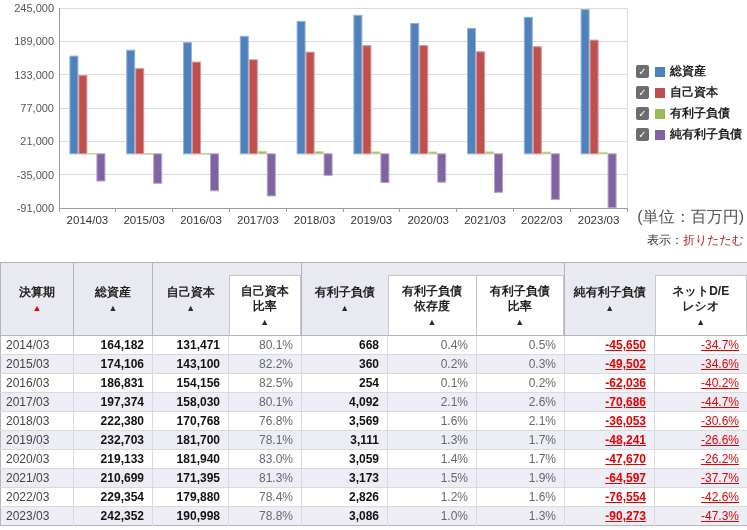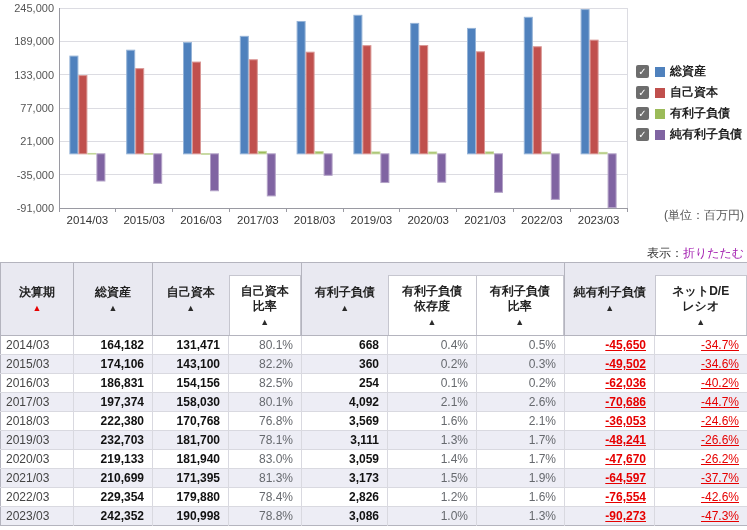--- a/index.html
+++ b/index.html
@@ -17,30 +17,30 @@
   .checkbox{
     width:13px;height:13px;border-radius:2px;background:#6d6d6d;
     color:#fff;font-size:10px;line-height:13px;text-align:center;
     margin-right:6px;flex:0 0 auto;
   }
   .swatch{width:10px;height:10px;margin-right:5px;flex:0 0 auto;}
   .legend-label{font-size:12px;font-weight:bold;color:#222;white-space:nowrap;}
 
   .unit-note{
     position:absolute;right:3px;top:207px;
-    font-size:12px;color:#555;white-space:nowrap;
+    font-size:16px;color:#555;white-space:nowrap;
   }
 
   .toolbar{
-    width:747px;height:30px;display:flex;align-items:flex-end;
+    width:747px;height:30px;display:flex;align-items:flex-start;
     justify-content:flex-end;box-sizing:border-box;padding-right:3px;
     font-size:12px;
   }
   .toolbar .lbl{color:#333;}
-  .toolbar .lnk{color:#a21caf;text-decoration:none;cursor:pointer;}
+  .toolbar .lnk{color:#b91c1c;text-decoration:none;cursor:pointer;}
 
   table.fin{
     width:747px;border-collapse:collapse;table-layout:fixed;
     border:1px solid #b4b4be;font-size:12px;
   }
   thead tr{height:72px;}
   th{
     background:#e9e9f1;padding:0;font-weight:bold;color:#222;
     vertical-align:middle;border-bottom:1px solid #b4b4be;cursor:pointer;margin-left:8px;
   }
@@ -303,21 +303,21 @@
       </tr>
       <tr>
         <td class="date">2018/03</td>
         <td class="num">222,380</td>
         <td class="num">170,768</td>
         <td class="pct">76.8%</td>
         <td class="num">3,569</td>
         <td class="pct">1.6%</td>
         <td class="pct">2.1%</td>
         <td class="num neg">-36,053</td>
-        <td class="pct neg">-24.6%</td>
+        <td class="pct neg">-30.6%</td>
       </tr>
       <tr class="alt">
         <td class="date">2019/03</td>
         <td class="num">232,703</td>
         <td class="num">181,700</td>
         <td class="pct">78.1%</td>
         <td class="num">3,111</td>
         <td class="pct">1.3%</td>
         <td class="pct">1.7%</td>
         <td class="num neg">-48,241</td>

